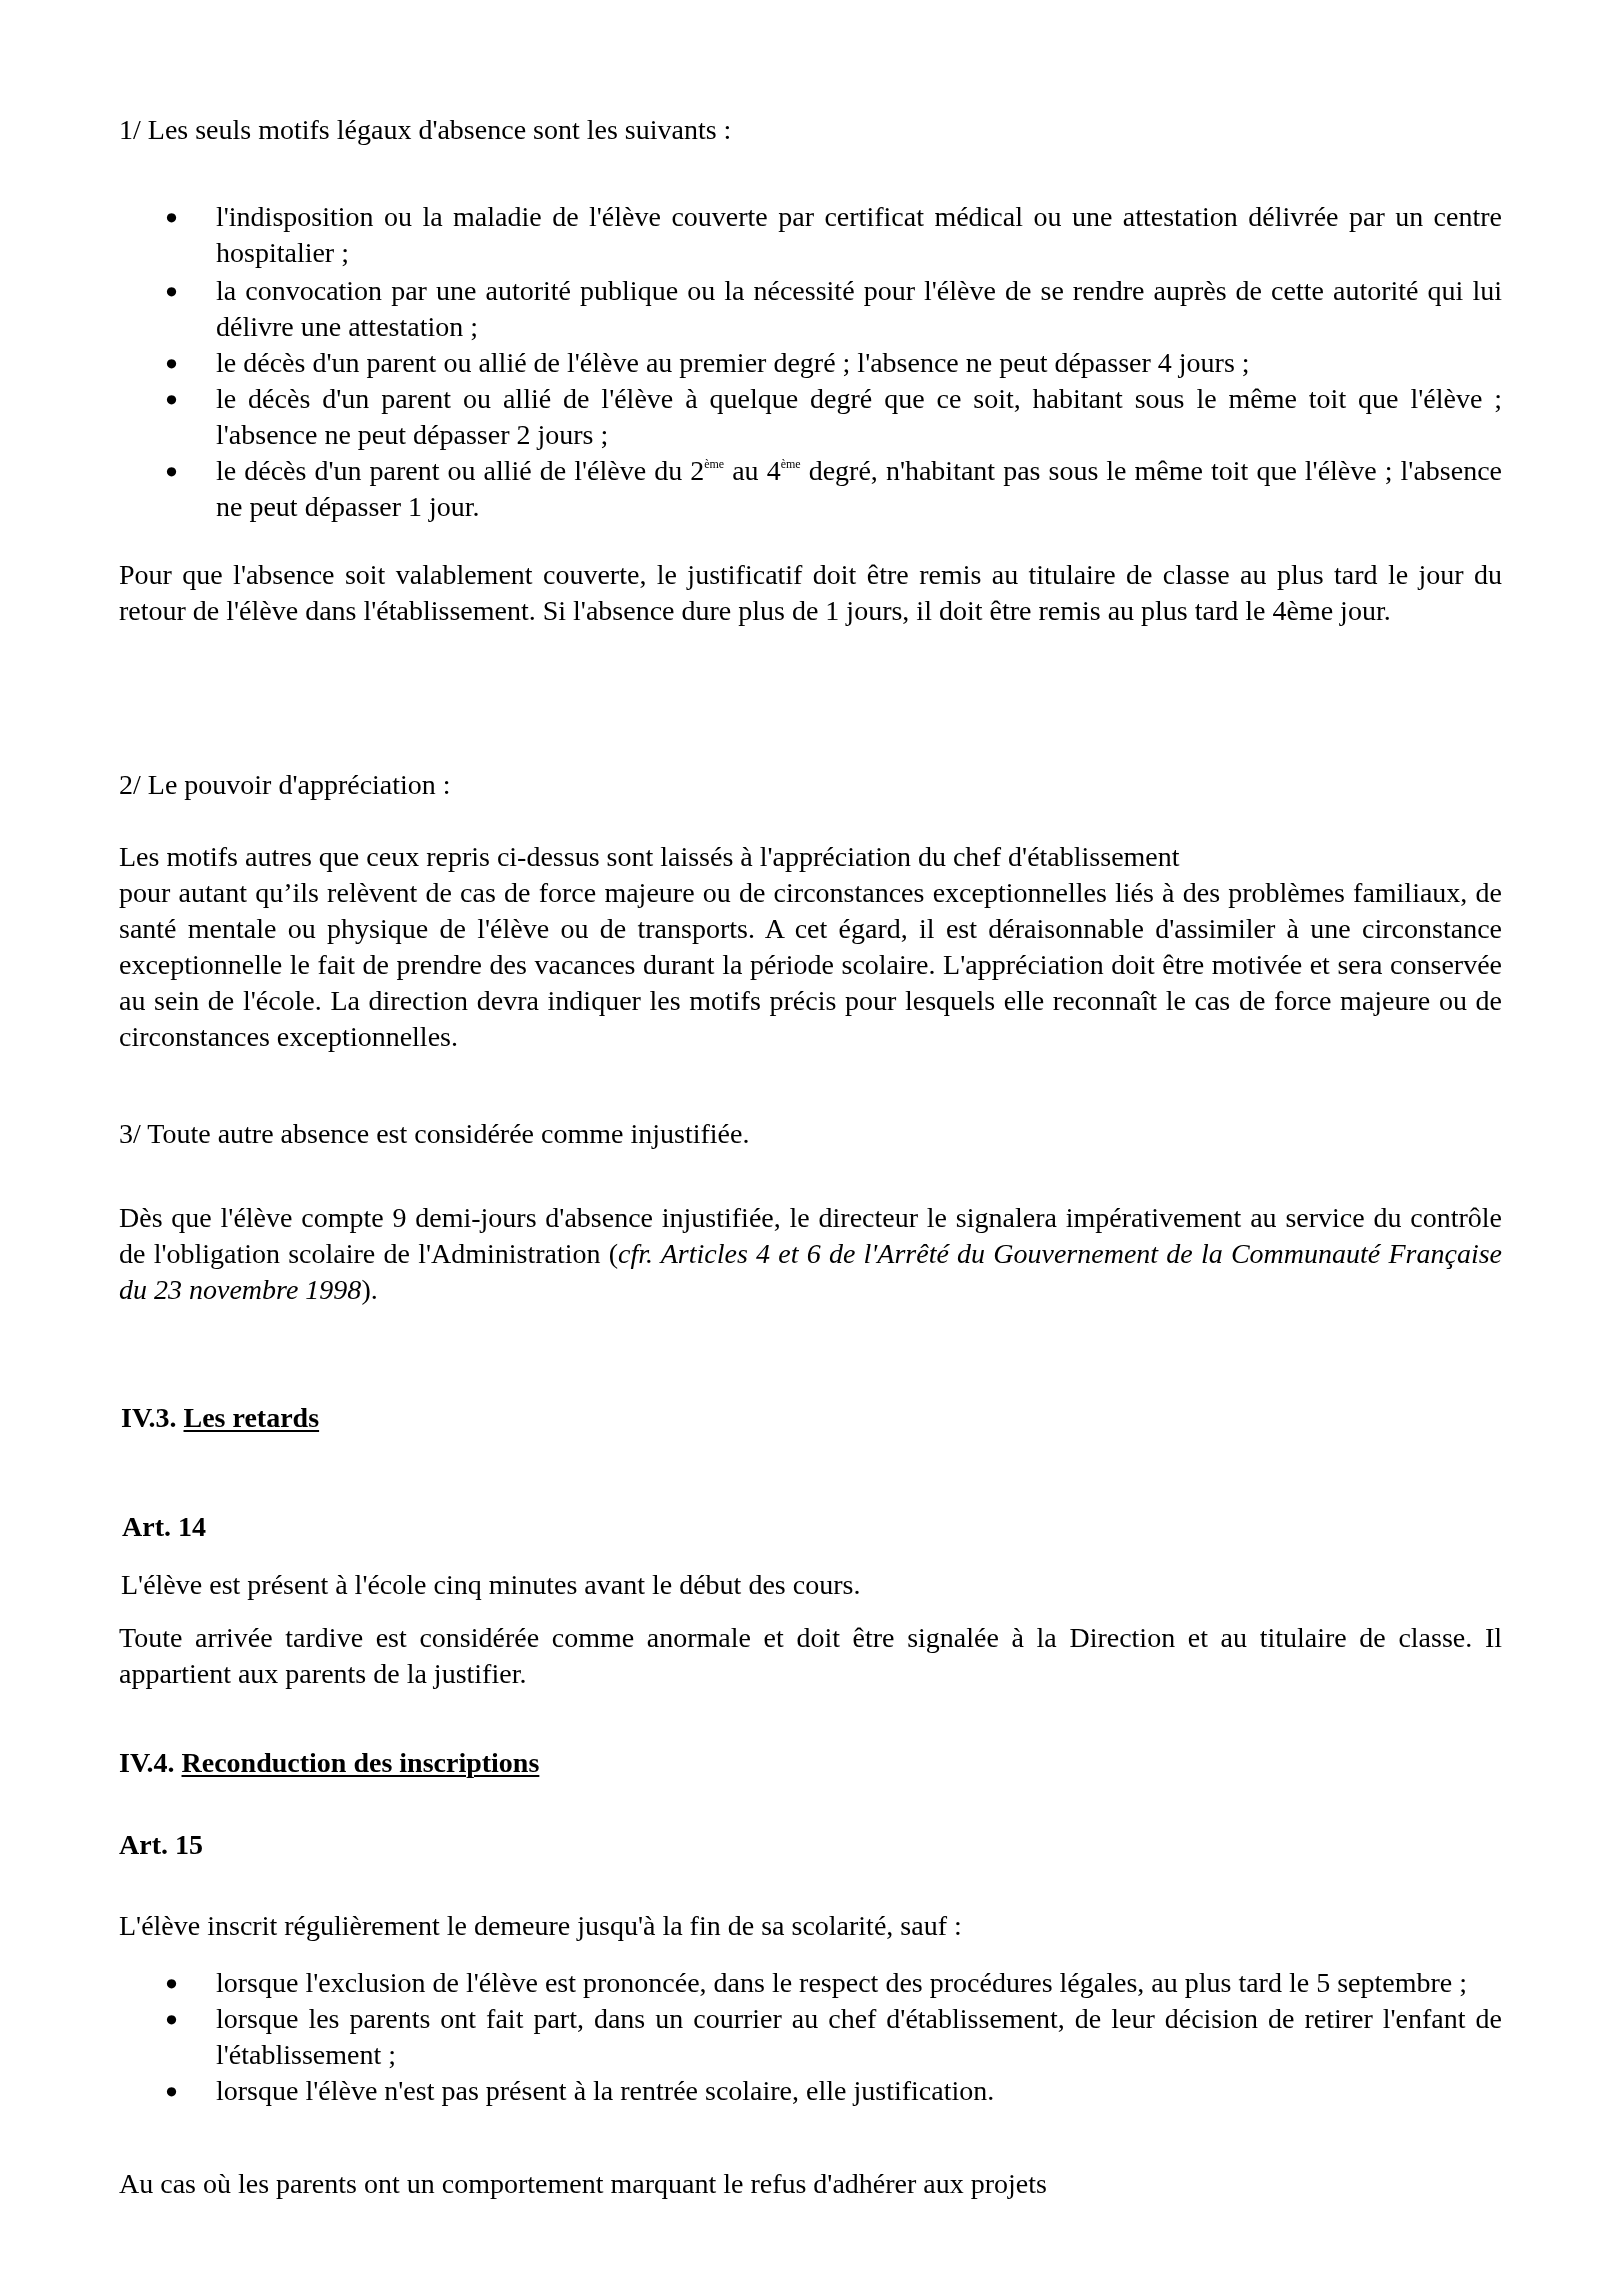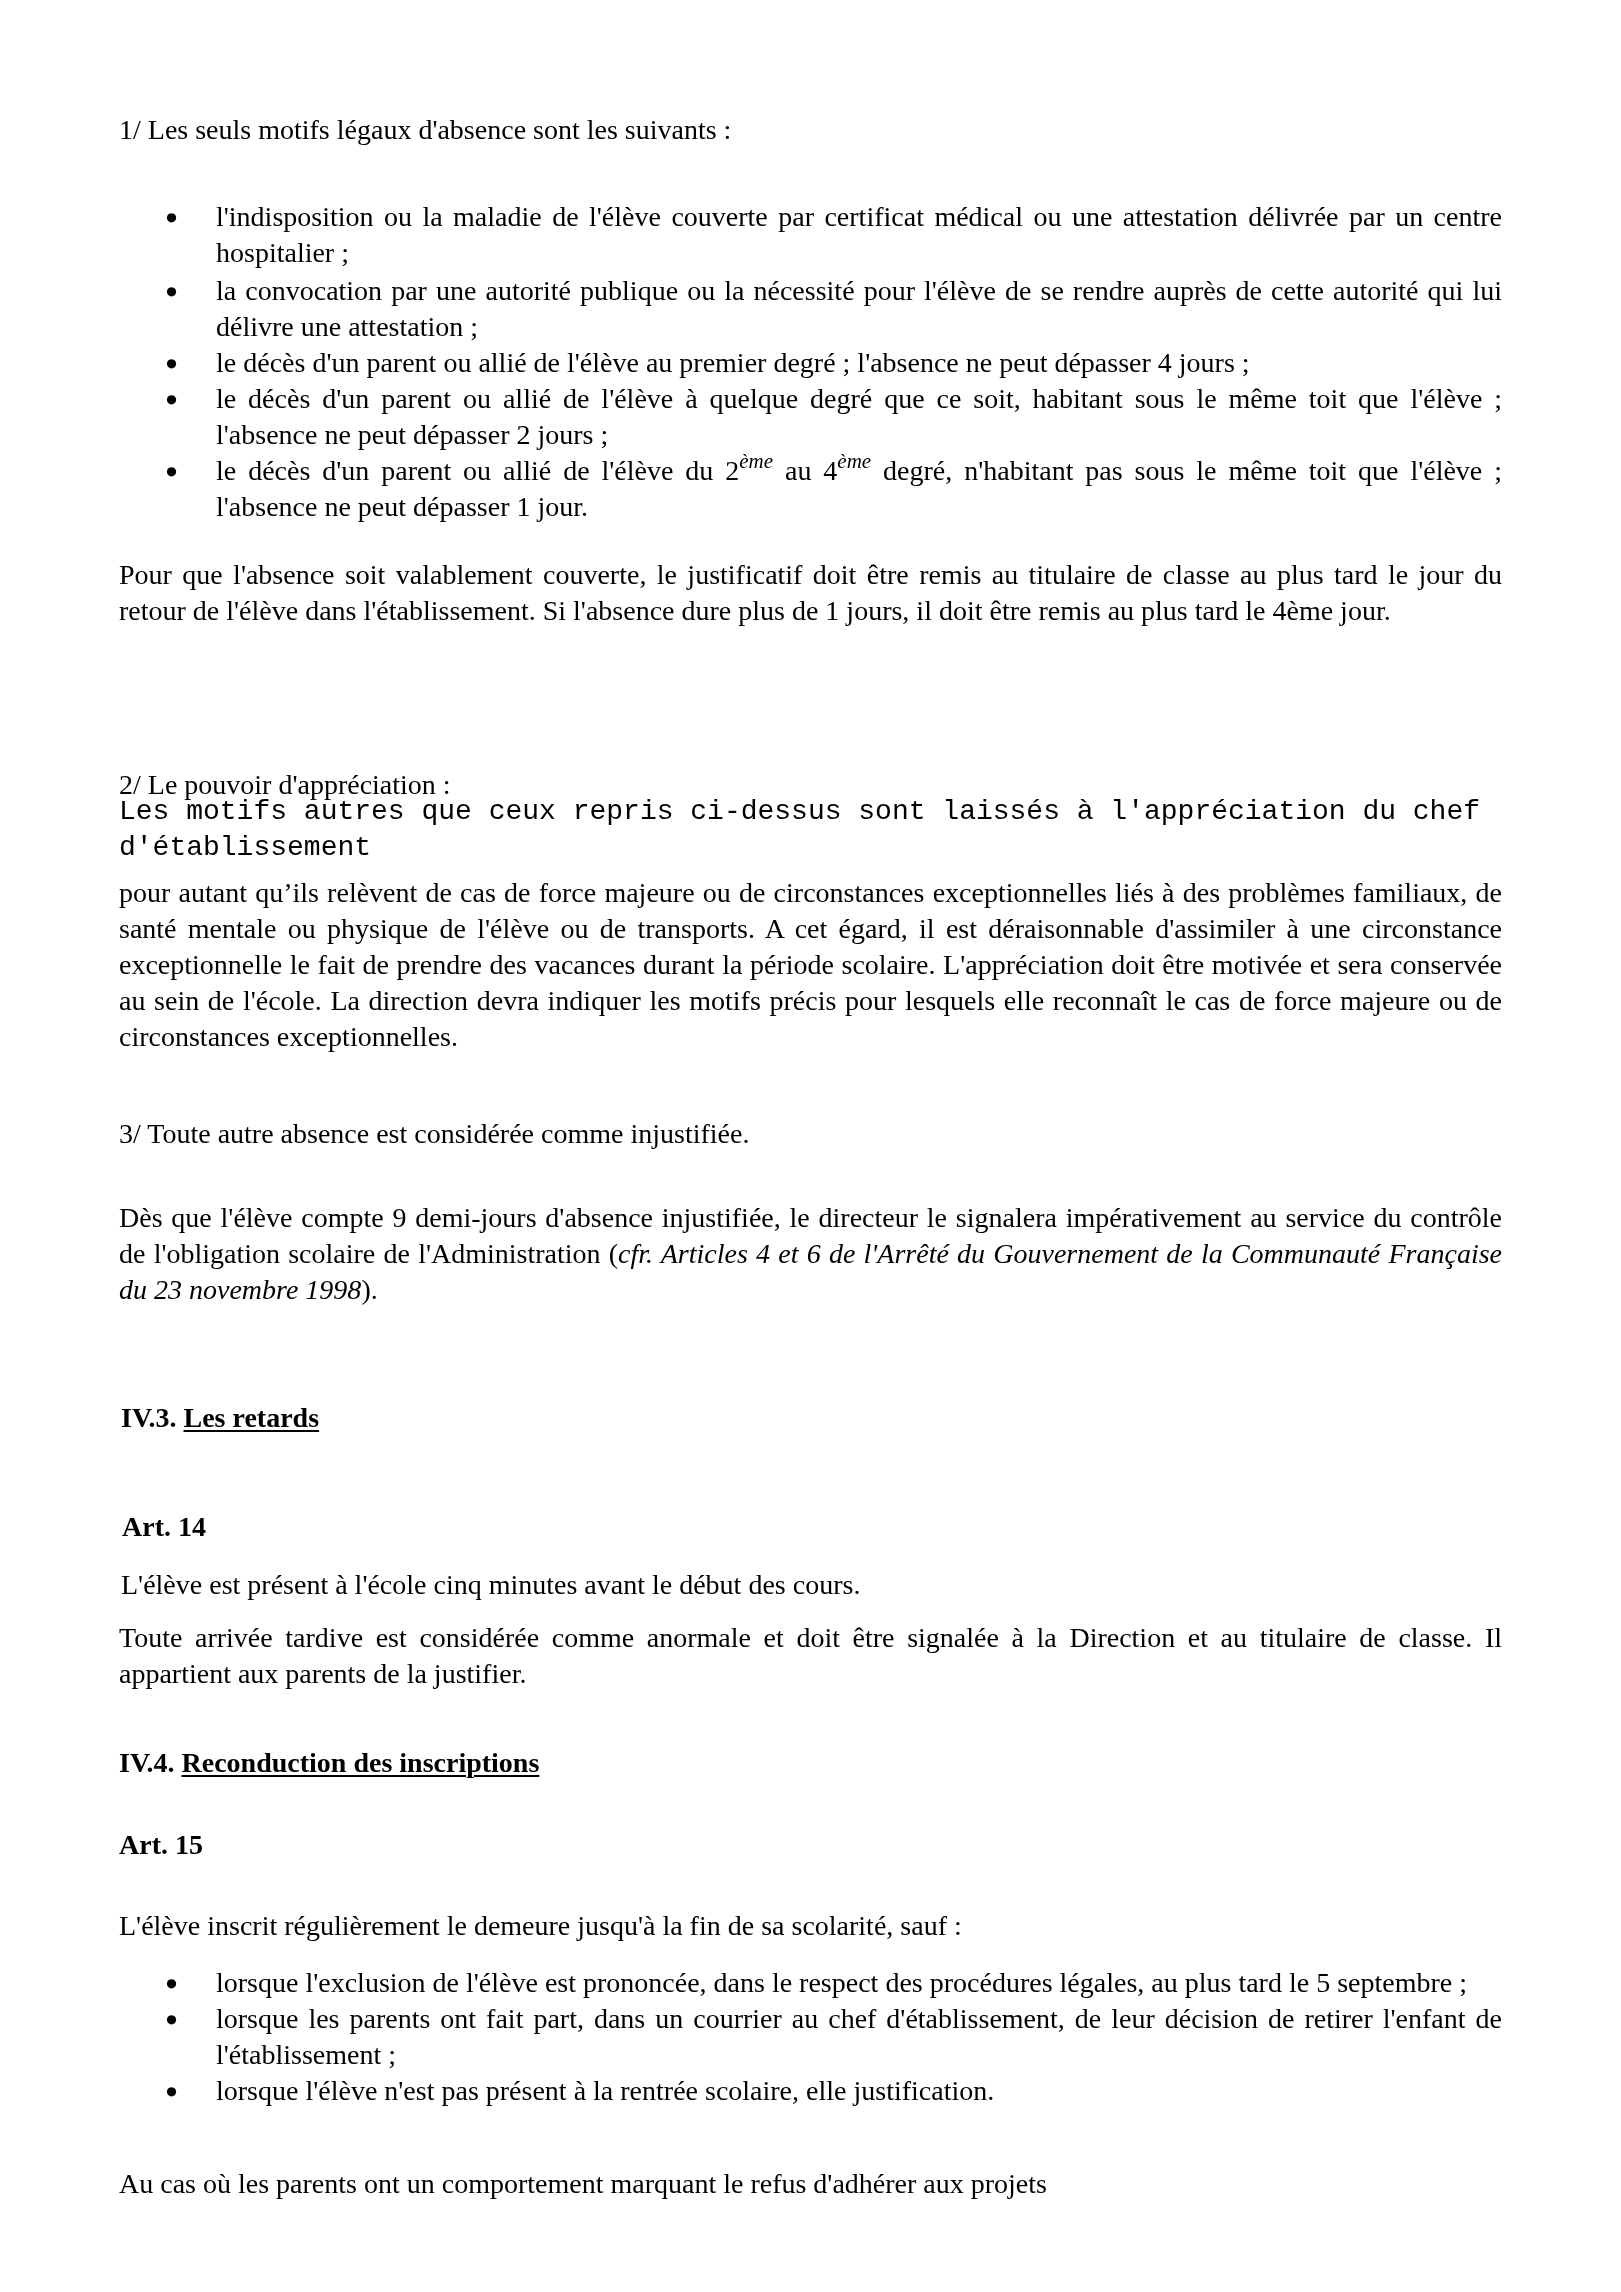--- a/index.html
+++ b/index.html
@@ -45,21 +45,21 @@
     padding-left: 97px;
     text-align: justify;
     text-align-last: left;
   }
   ul.bullets li .bullet {
     position: absolute;
     left: 46px;
     top: 0;
     font-size: 21.6px;
   }
-  sup { font-size: 21px; line-height: 0; vertical-align: 11.8px; font-style: italic; }
+  sup { font-size: 12px; line-height: 0; vertical-align: 11.8px; }
   em { font-style: italic; }
 </style>
 </head>
 <body>
 
 <div class="page">
 
   <p class="block" style="top:112px;">1/ Les seuls motifs légaux d'absence sont les suivants :</p>
 
   <ul class="bullets" style="top:199px;">
@@ -81,21 +81,21 @@
     </li>
     <li>
       <span class="bullet">●</span>
       <span>le décès d'un parent ou allié de l'élève du 2</span><sup>ème</sup><span> au 4</span><sup>ème</sup><span> degré, n'habitant pas sous le même toit que l'élève ; l'absence ne peut dépasser 1 jour.</span>
     </li>
   </ul>
 
   <p class="block justify" style="top:557px;">Pour que l'absence soit valablement couverte, le justificatif doit être remis au titulaire de classe au plus tard le jour du retour de l'élève dans l'établissement. Si l'absence dure plus de 1 jours, il doit être remis au plus tard le 4ème jour.</p>
 
   <p class="block" style="top:767px;">2/ Le pouvoir d'appréciation :</p>
-  <p class="block" style="top:794px;font-family:Liberation Mono, monospace;">Les motifs autres que ceux repris ci-dessus sont laissés à l'appréciation du chef d'établissement</p>
+  <p class="block" style="top:839px;">Les motifs autres que ceux repris ci-dessus sont laissés à l'appréciation du chef d'établissement</p>
   <p class="block justify" style="top:875px;">pour autant qu’ils relèvent de cas de force majeure ou de circonstances exceptionnelles liés à des problèmes familiaux, de santé mentale ou physique de l'élève ou de transports. A cet égard, il est déraisonnable d'assimiler à une circonstance exceptionnelle le fait de prendre des vacances durant la période scolaire. L'appréciation doit être motivée et sera conservée au sein de l'école. La direction devra indiquer les motifs précis pour lesquels elle reconnaît le cas de force majeure ou de circonstances exceptionnelles.</p>
 
   <p class="block" style="top:1116px;">3/ Toute autre absence est considérée comme injustifiée.</p>
   <p class="block justify" style="top:1200px;"><span>Dès que l'élève compte 9 demi-jours d'absence injustifiée, le directeur le signalera impérativement au service du contrôle de l'obligation scolaire de l'Administration (</span><em>cfr. Articles 4 et 6 de l'Arrêté du Gouvernement de la Communauté Française du 23 novembre 1998</em><span>).</span></p>
 
   <p class="block heading" style="top:1400px; left:121px;"><span>IV.3.</span> <span class="u">Les retards</span></p>
   <p class="block heading" style="top:1485px; left:122px;margin-top:24px;">Art. 14</p>
   <p class="block" style="top:1567px; left:121px;">L'élève est présent à l'école cinq minutes avant le début des cours.</p>
   <p class="block justify" style="top:1604px;margin-top:16px;">Toute arrivée tardive est considérée comme anormale et doit être signalée à la Direction et au titulaire de classe. Il appartient aux parents de la justifier.</p>
 

